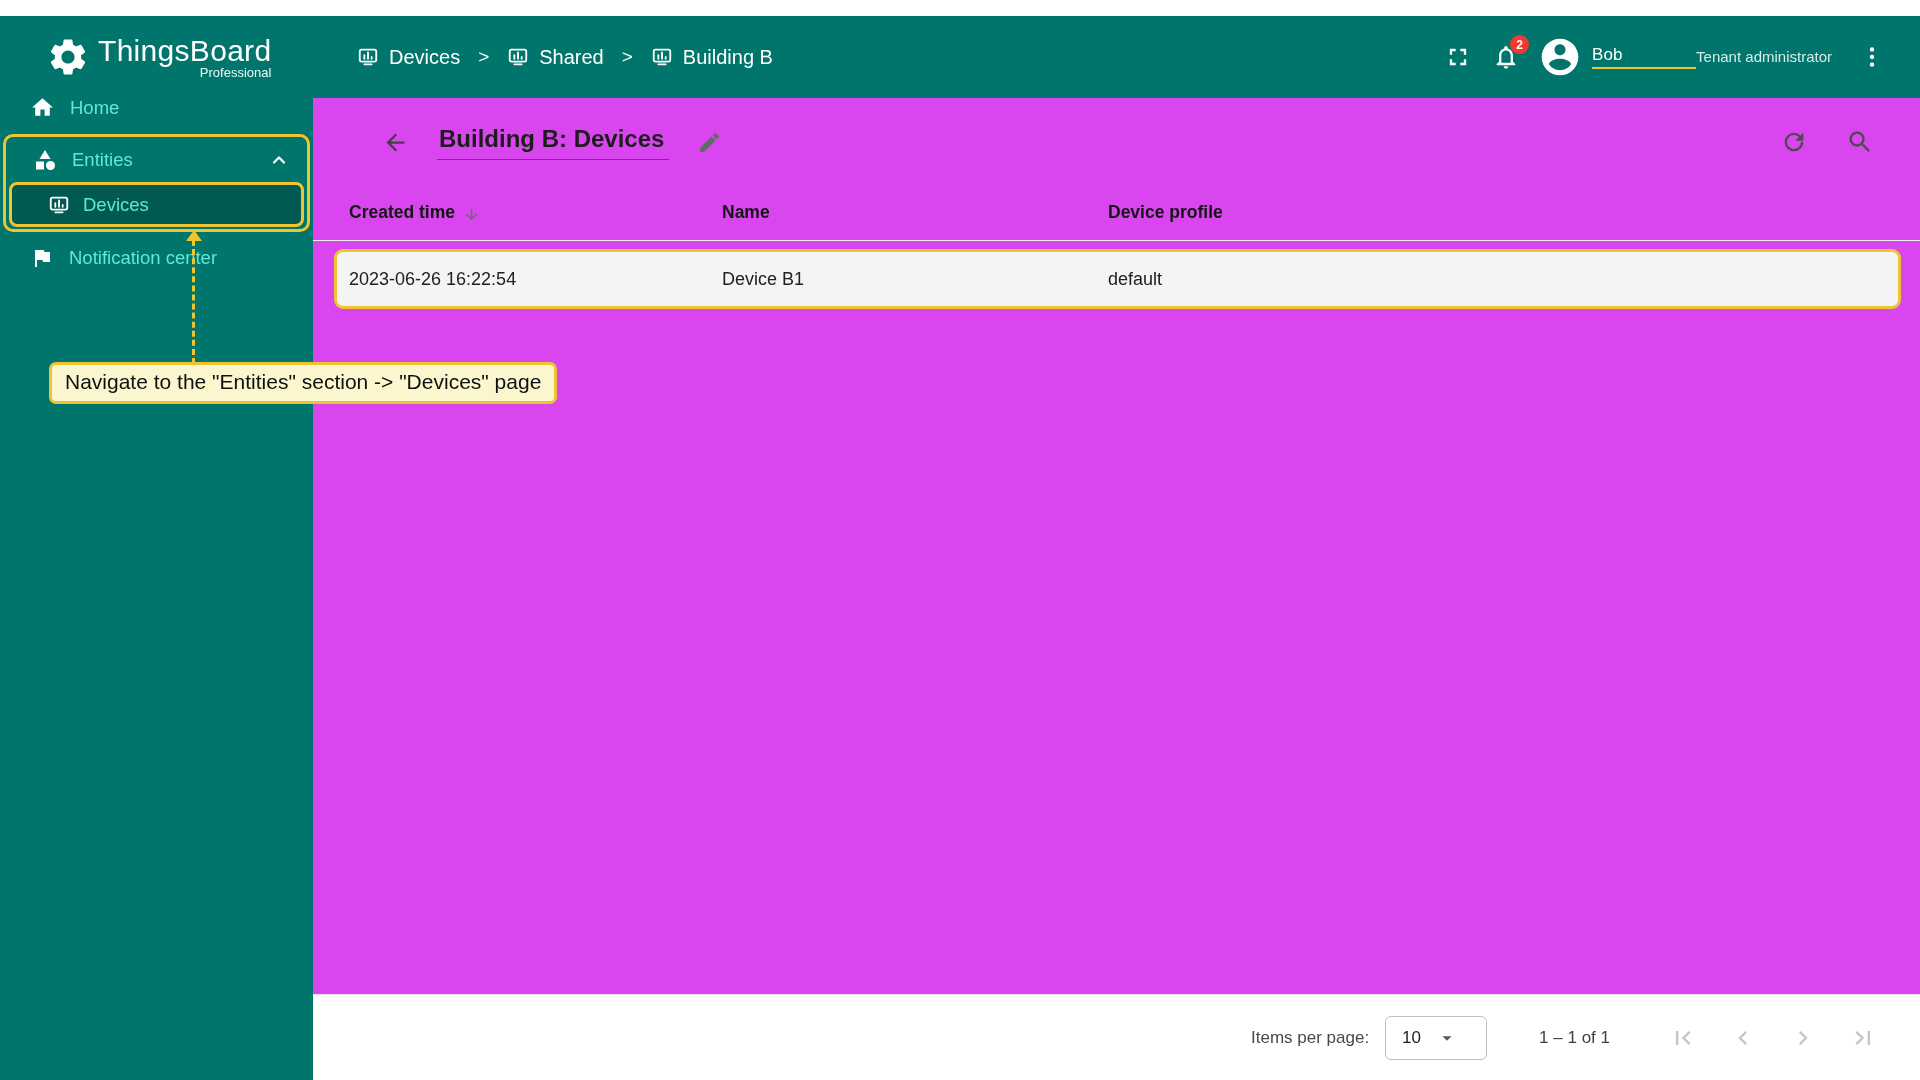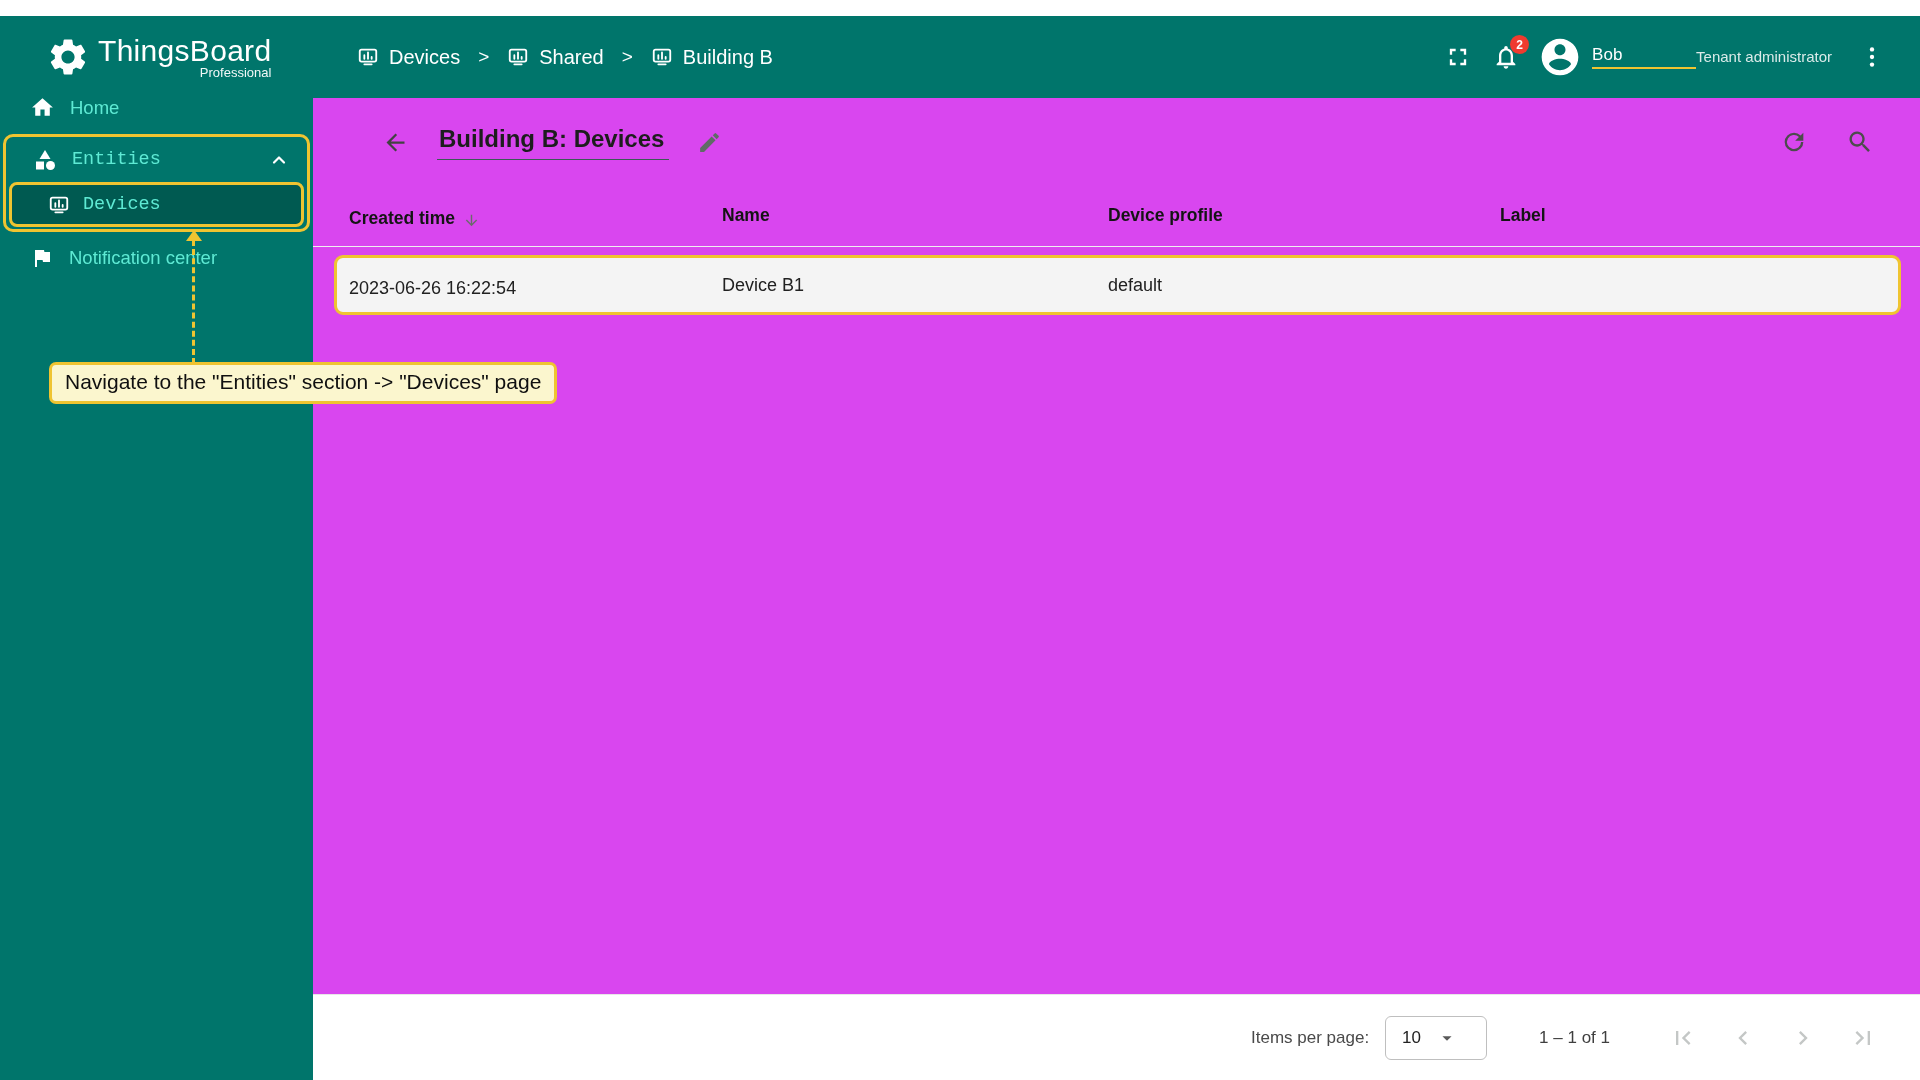--- a/index.html
+++ b/index.html
@@ -45,21 +45,21 @@
 
   
   .sidebar{
     position:absolute;top:82px;left:0;bottom:0;width:313px;
     background:var(--teal);color:#5eead4;z-index:6;
   }
   .nav-item{
     height:51px;display:flex;align-items:center;gap:15px;
     padding:0 16px 0 30px;font-size:18.5px;font-weight:500;cursor:pointer;white-space:nowrap;
   }
-  .entities-group{margin:1px 3px 0;border:3px solid var(--hl);border-radius:10px;padding-bottom:2px;font-family:Liberation Mono, monospace;}
+  .entities-group{margin:1px 3px 0;border:3px solid var(--hl);border-radius:10px;padding-bottom:2px;}
   .entities-group>.nav-item{height:45px;padding-left:27px;}
   .chev-wrap{margin-left:auto;}
   .devices-wrap{margin:0 3px;border:3px solid var(--hl);border-radius:8px;background:var(--teal-dark);}
   .devices-wrap .nav-item{height:39px;padding-left:36px;gap:13px;}
 
   
   .anno-line{position:absolute;left:192px;top:240px;height:124px;border-left:3px dashed var(--hl);z-index:7;}
   .anno-arrow{
     position:absolute;left:186px;top:230px;width:0;height:0;z-index:7;
     border-left:8px solid transparent;border-right:8px solid transparent;border-bottom:11px solid var(--hl);
@@ -79,21 +79,21 @@
   }
   .edit-btn{margin-left:24px;}
   .title-actions{margin-left:auto;display:flex;gap:34px;}
   .plain-btn{width:32px;height:32px;display:flex;align-items:center;justify-content:center;cursor:pointer;}
 
   .table-area{margin-top:34px;}
   .thead{
     display:flex;align-items:center;padding:0 0 17px 36px;
     font-weight:700;font-size:17.5px;color:#141414;border-bottom:1px solid #EFEFEF;
   }
-  .col-time{width:373px;display:flex;align-items:flex-end;gap:8px;margin-top:6px;}
+  .col-time{width:373px;display:flex;align-items:flex-end;gap:8px;}
   .col-name{width:386px;}
   .col-profile{width:392px;}
   .col-label{flex:1;}
   .trow{
     margin:8px 19px 0 21px;height:60px;
     border:3px solid var(--hl);border-radius:9px;background:#F4F4F4;
     display:flex;align-items:center;padding-left:12px;font-size:18px;color:#212121;cursor:pointer;
   }
 
   .footer{
@@ -290,21 +290,20 @@
       <div class="col-time">
         <span>Created time</span>
         <span>
           <svg width="17" height="17" viewBox="0 0 24 24" fill="#6B6B6B">
               <path d="M20 12l-1.41-1.41L13 16.17V4h-2v12.17l-5.58-5.59L4 12l8 8 8-8z"></path>
             </svg>
         </span>
       </div>
       <div class="col-name">Name</div>
       <div class="col-profile">Device profile</div>
-      <div class="col-label">Label</div>
     </div>
 
     <div class="trow">
       <div class="col-time">2023-06-26 16:22:54</div>
       <div class="col-name">Device B1</div>
       <div class="col-profile">default</div>
       <div class="col-label"></div>
     </div>
   </div>
 

